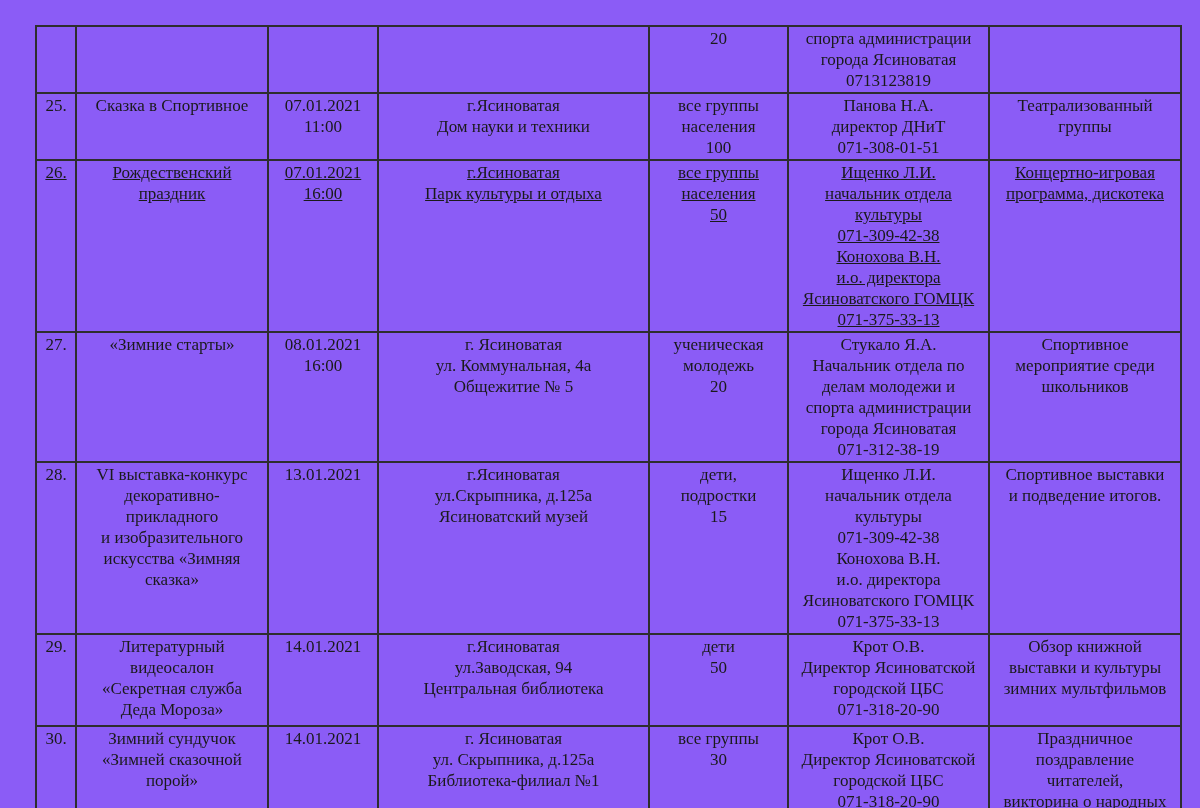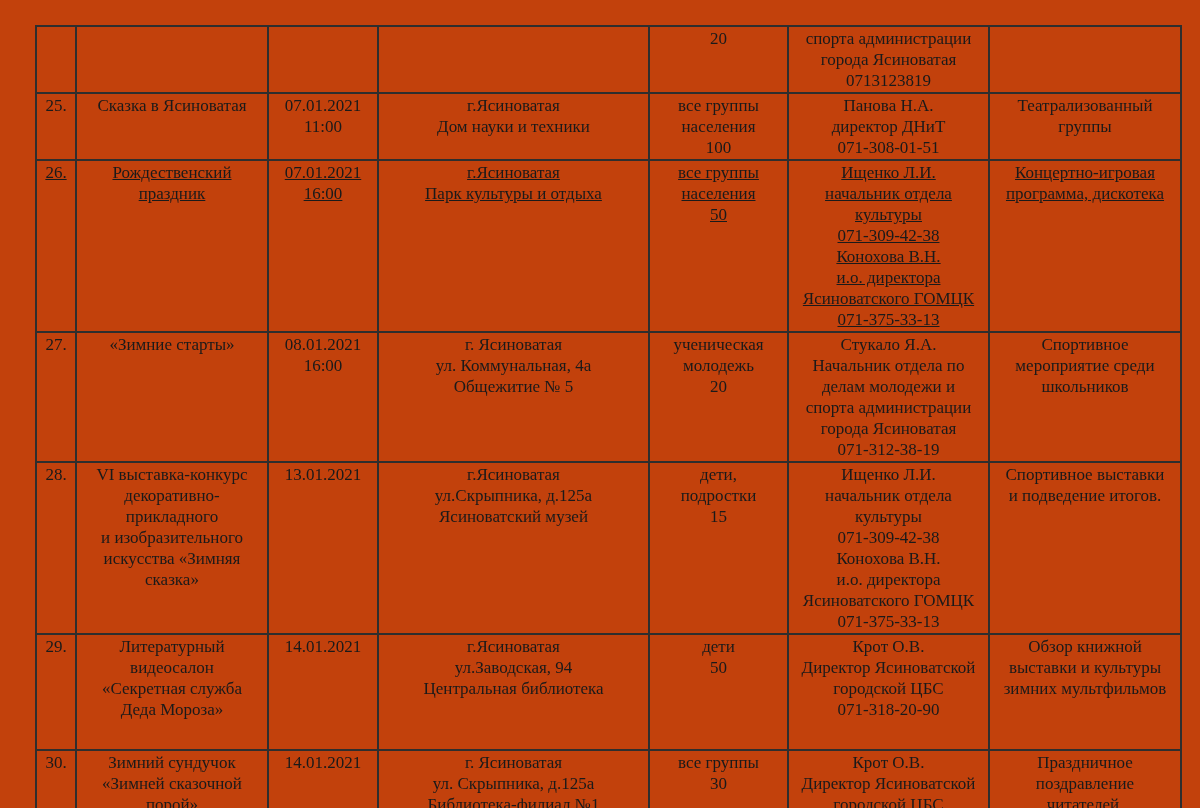--- a/index.html
+++ b/index.html
@@ -4,21 +4,21 @@
 <style>
   html, body {
     margin: 0;
     padding: 0;
     background: #ffffff;
   }
   .page {
     position: relative;
     width: 1200px;
     height: 808px;
-    background: #c2410c;
+    background: #8b5cf6;
     overflow: hidden;
     font-family: "Liberation Serif", serif;
     color: #1a1a1a;
   }
   table.schedule {
     position: absolute;
     left: 35px;
     top: 25px;
     width: 1145px;
     table-layout: fixed;
@@ -33,21 +33,21 @@
     line-height: 21px;
     white-space: pre-line;
     word-wrap: break-word;
     overflow: hidden;
   }
   tr.h0 { height: 59px; }
   tr.h1 { height: 65px; margin-top: 36px; }
   tr.h2 { height: 164px; text-decoration: underline; }
   tr.h3 { height: 127px; }
   tr.h4 { height: 160px; margin-top: 40px; }
-  tr.h5 { height: 116px; border-radius: 22px; }
+  tr.h5 { height: 92px; border-radius: 22px; }
   tr.h6 { height: 80px; }
 </style>
 </head>
 <body>
 
 <div class="page">
   <table class="schedule">
     <colgroup>
       <col style="width:40px">
       <col style="width:192px">
@@ -64,21 +64,21 @@
         <td></td>
         <td></td>
         <td>20</td>
         <td>спорта администрации
 города Ясиноватая
 0713123819</td>
         <td></td>
       </tr>
       <tr class="h1">
         <td>25.</td>
-        <td>Сказка в Ясиноватая</td>
+        <td>Сказка в Спортивное</td>
         <td>07.01.2021
 11:00</td>
         <td>г.Ясиноватая
 Дом науки и техники</td>
         <td>все группы
 населения
 100</td>
         <td>Панова Н.А.
 директор ДНиТ
 071-308-01-51</td>

